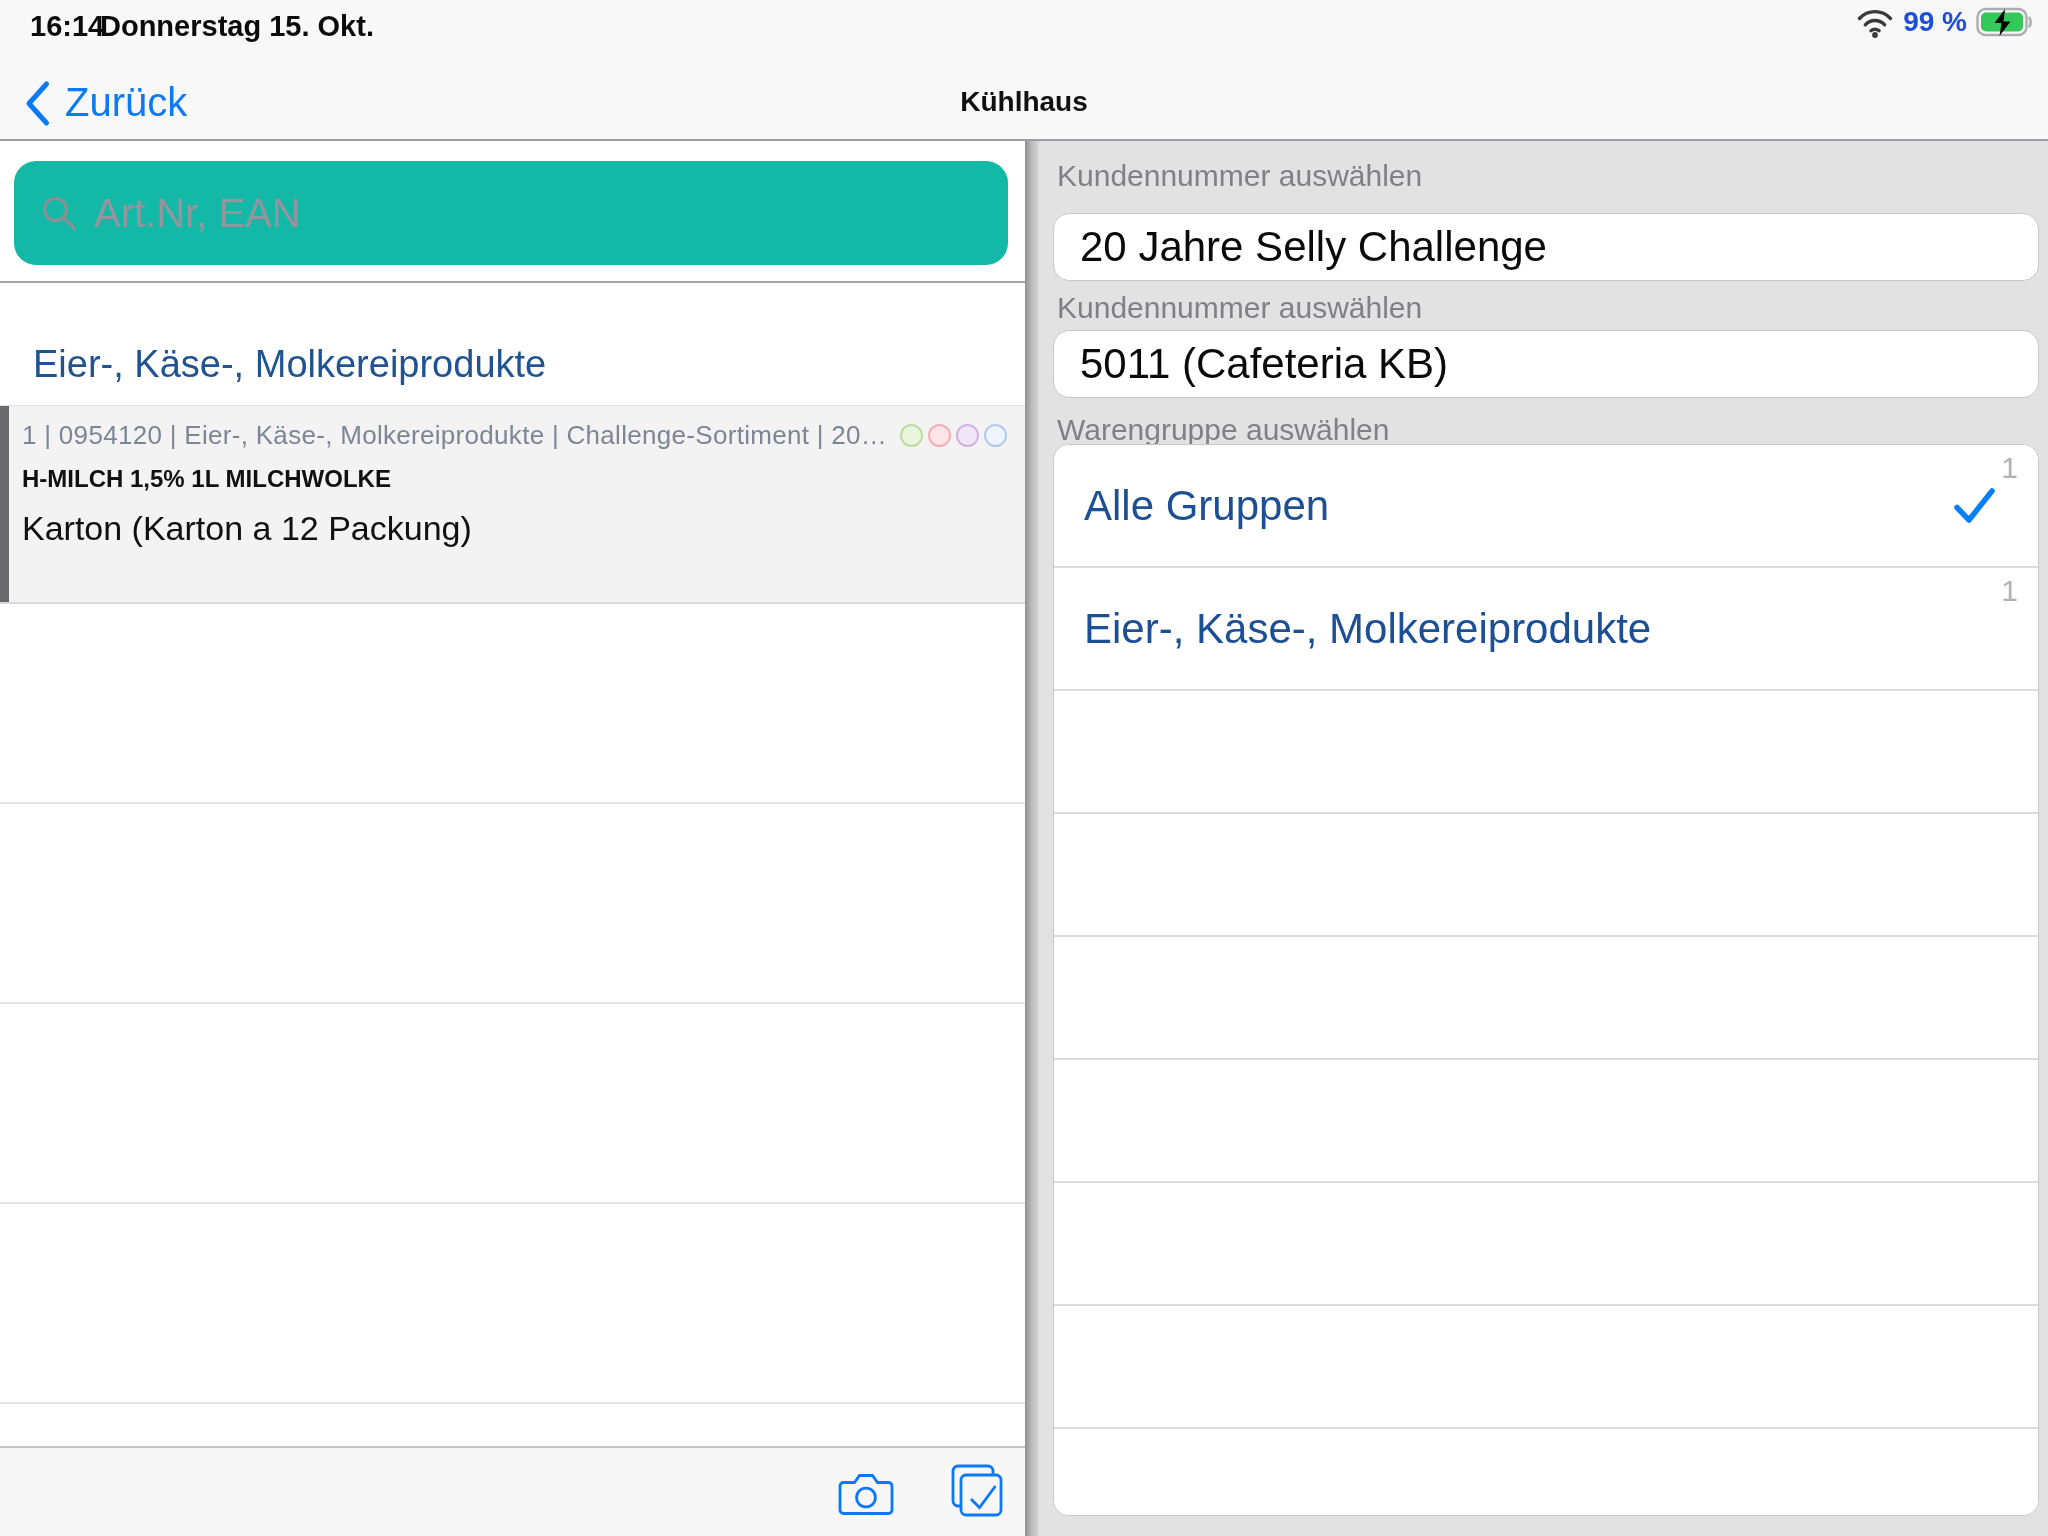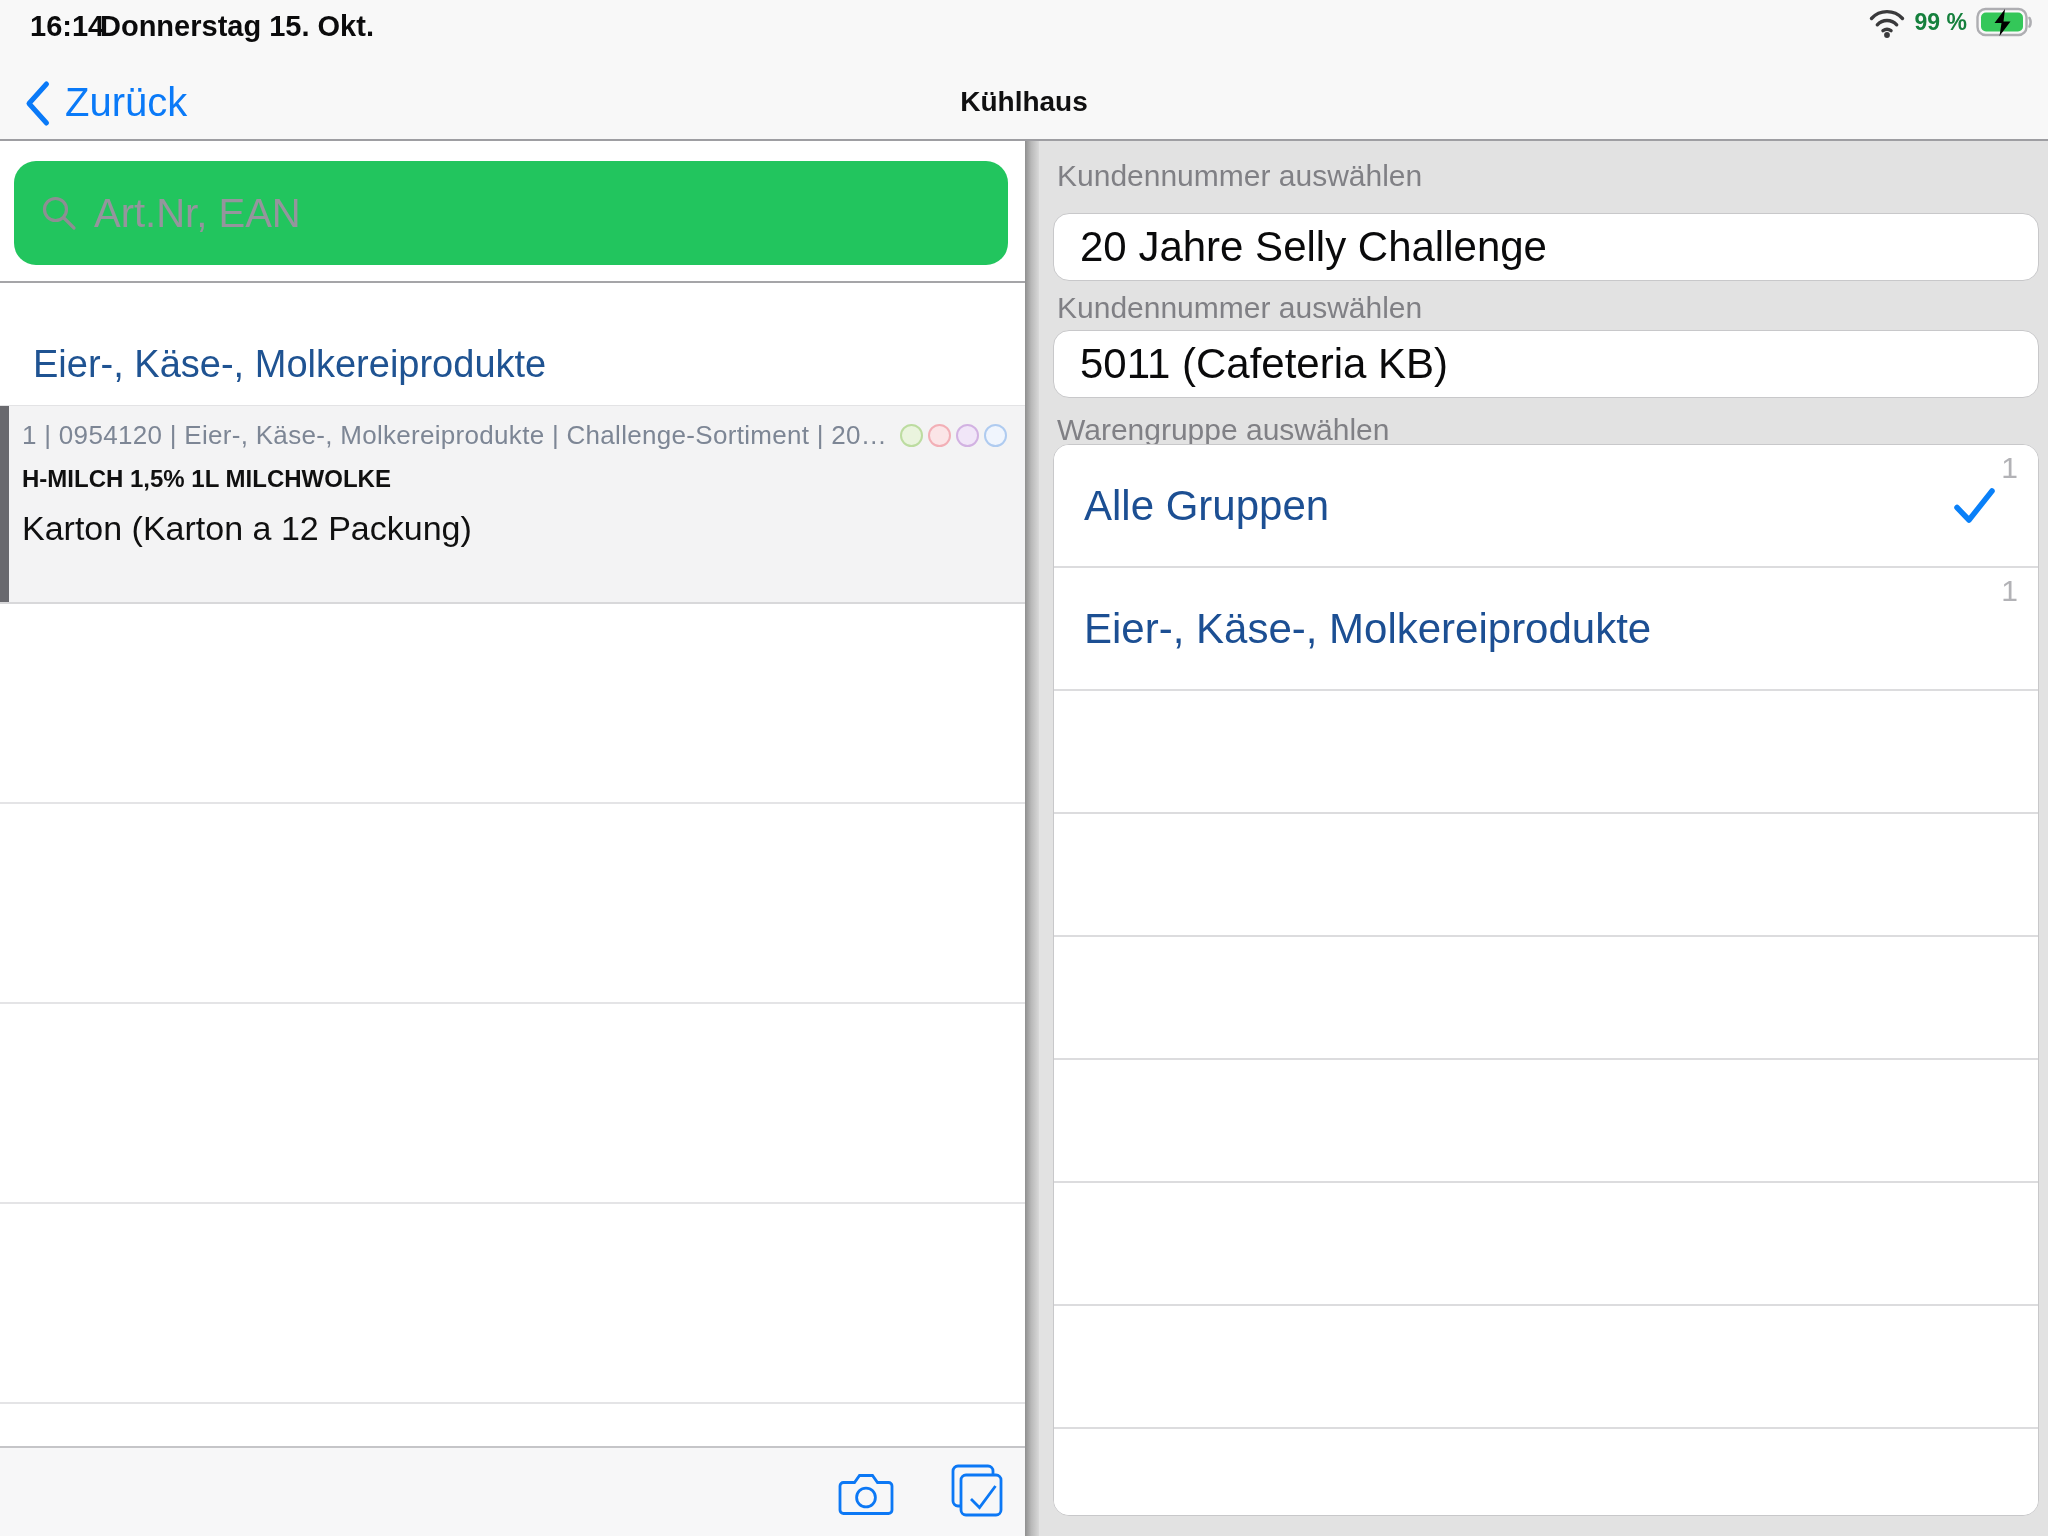--- a/index.html
+++ b/index.html
@@ -6,32 +6,32 @@
   html,body { width:2048px; height:1536px; }
   body { font-family:"Liberation Sans","DejaVu Sans",sans-serif; background:#fff; overflow:hidden; }
   .screen { position:relative; width:2048px; height:1536px; background:#fff; }
 
   
   .header { position:absolute; left:0; top:0; width:2048px; height:141px;
             background:#F8F8F8; border-bottom:2px solid #9E9EA2; }
   .sb-time { position:absolute; left:30px; top:10px; font-size:29px; font-weight:bold; color:#0B0B0C; }
   .sb-date { position:absolute; left:100px; top:10px; font-size:29px; font-weight:bold; color:#0B0B0C; }
   .sb-right { position:absolute; right:14px; top:6px; display:flex; align-items:center; gap:9px; }
-  .sb-batt-label { font-size:23px; font-weight:bold; color:#15803d; }
+  .sb-batt-label { font-size:28px; font-weight:bold; color:#1d4ed8; }
   .back-btn { position:absolute; left:24px; top:80px; display:flex; align-items:flex-start; gap:14px; cursor:pointer; }
   .back-label { font-size:40px; color:#0A7AF8; }
   .nav-title { position:absolute; left:0; right:0; top:86px; text-align:center;
                font-size:28px; font-weight:bold; color:#101011; }
 
   
   .left-panel { position:absolute; left:0; top:141px; width:1027px; height:1395px; background:#fff; }
   .search-section { position:absolute; left:0; top:0; width:100%; height:142px;
                     background:#fff; border-bottom:2px solid #A5A5A8; }
   .search-field { position:absolute; left:14px; top:20px; width:994px; height:104px;
-                  background:#22c55e; border:none; border-radius:22px;
+                  background:#14b8a6; border:none; border-radius:22px;
                   display:flex; align-items:center; padding-left:26px; gap:16px; }
   .search-input { flex:1; border:none; background:transparent; outline:none;
                   font-size:40px; color:#333; font-family:inherit; }
   .search-input::placeholder { color:#95959D; opacity:1; }
   .group-header { position:absolute; left:33px; top:202px; font-size:38px; color:#1F5392; }
 
   .product-row { position:absolute; left:0; top:264px; width:1027px; height:199px;
                  background:#F3F3F4; border-bottom:2px solid #D8D8DA; border-top:1px solid #E3E3E5;
                  padding:12px 18px 0 22px; cursor:pointer; }
   .product-row::before { content:""; position:absolute; left:0; top:0; width:9px; height:100%; background:#69696E; }

